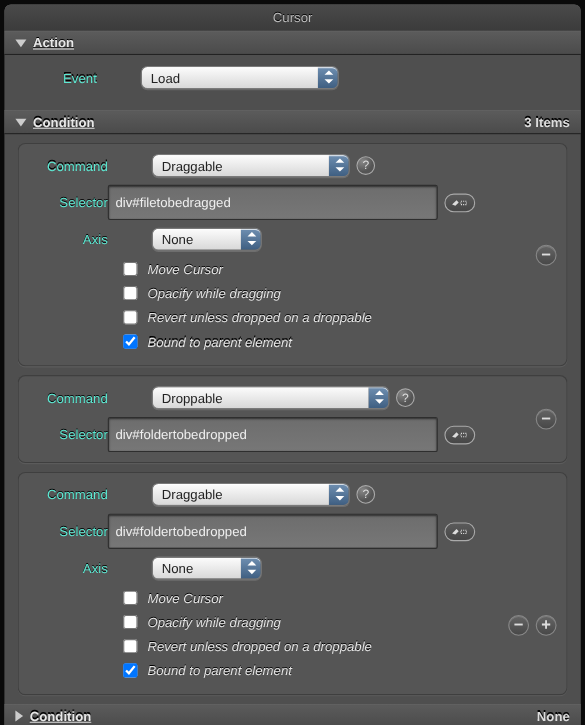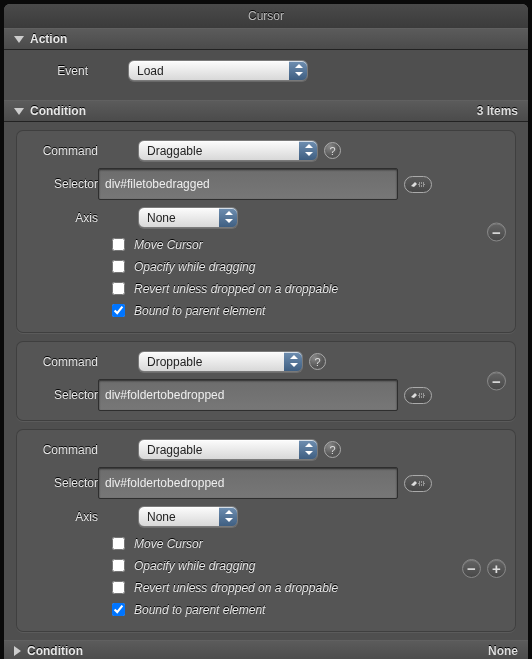--- a/index.html
+++ b/index.html
@@ -42,28 +42,28 @@
   .disclosure.down {
     border-left: 5px solid transparent;
     border-right: 5px solid transparent;
     border-top: 7px solid #ccc;
   }
   .disclosure.right {
     border-top: 5px solid transparent;
     border-bottom: 5px solid transparent;
     border-left: 7px solid #ccc;
   }
-  .section-title { font-weight: bold; font-size: 12px; color: #e8e8e8; text-shadow: 0 -1px 0 #000; }
+  .section-title { font-weight: bold; font-size: 12px; color: #e8e8e8; text-shadow: 0 -1px 0 #000; text-decoration: underline; }
   .section-meta { color: #ddd; font-size: 12px; text-shadow: 0 -1px 0 #000; font-weight: bold;}
   .body-pad { padding: 10px 14px 12px 14px; }
   .form-row { display:flex; align-items:center; margin-bottom:7px; }
   .label-col {
     width: 70px;
     text-align: right;
-    color: #e5e5e5;
+    color: #5eead4;
     font-size: 12px;
     text-shadow: 0 -1px 0 #000;
   }
   .ctl-col { flex:1; display:flex; align-items:center; gap:6px; }
   select.aqua {
     height: 21px;
     background: linear-gradient(#fcfcfc,#d8d8d8);
     border: 1px solid #7a7a7a;
     border-radius: 6px;
     font-size: 12px;
@@ -266,21 +266,21 @@
         </div>
     </div>
   </div>
 
   <div class="reaction-block">
     <div class="inner-rows">
       <div class="form-row">
         <div class="label-col">Command</div>
         <div class="ctl-col">
           <span class="sel-wrap">
-            <select class="aqua" style="width:165px">
+            <select class="aqua" style="width:216px">
               <option>Droppable</option>
             </select><span class="sel-arrows"></span>
           </span>
           <span class="help">?</span>
         </div>
       </div>
       <div class="form-row" style="margin-bottom:0">
         <div class="label-col">Selector</div>
         <div class="ctl-col">
           <input class="text" style="width: 300px;" value="div#foldertobedropped">

